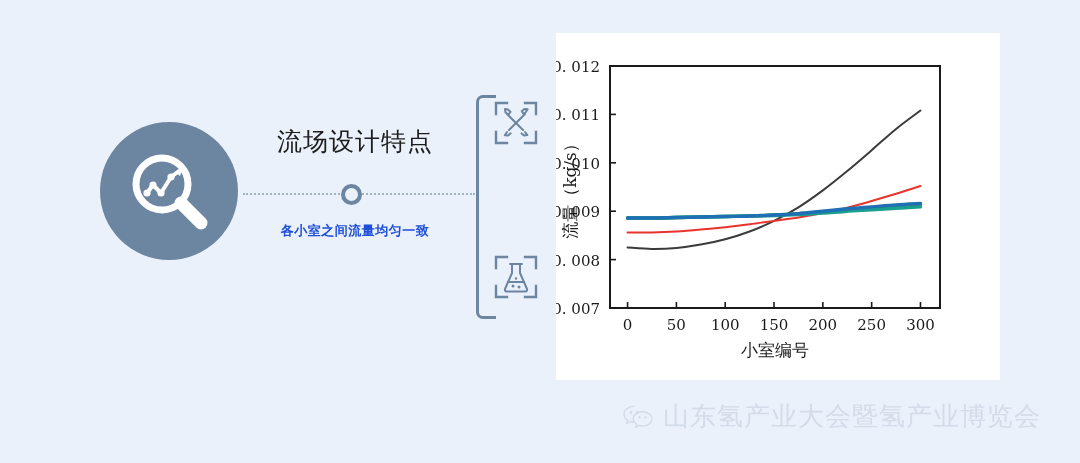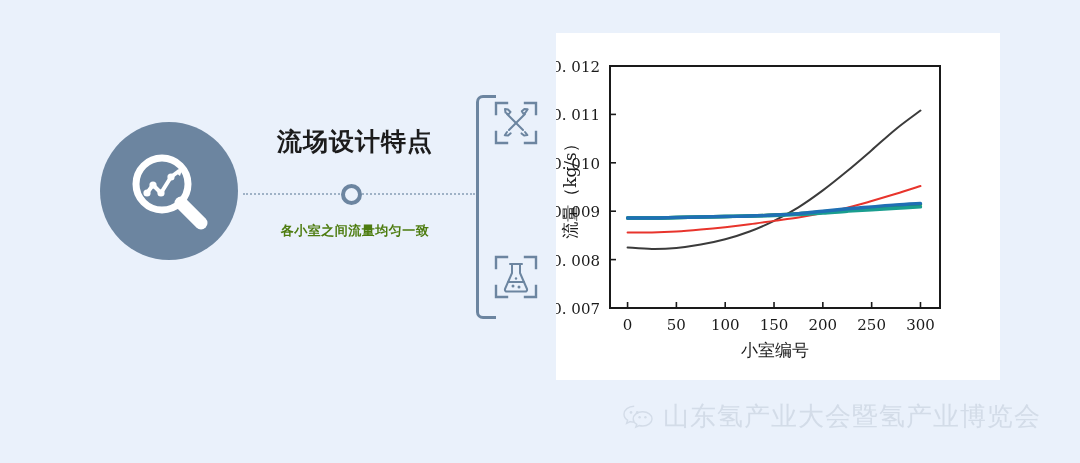--- a/index.html
+++ b/index.html
@@ -35,36 +35,36 @@
   }
   .feature-icon-circle svg { display: block; }
 
   .feature-title {
     position: absolute;
     left: 263px;
     top: 126px;
     width: 184px;
     text-align: center;
     font-size: 25px;
-    font-weight: bold;
+    font-weight: normal;
     color: #1c1c1c;
     letter-spacing: 1px;
     line-height: 1.2;
     white-space: nowrap;
   }
 
   .feature-subtitle {
     position: absolute;
     left: 248px;
     top: 222px;
     width: 214px;
     text-align: center;
     font-size: 13px;
     font-weight: bold;
-    color: #4d7c0f;
+    color: #1d4ed8;
     letter-spacing: 0.5px;
     white-space: nowrap;
   }
 
   .dotted-connector {
     position: absolute;
     left: 243px;
     top: 193px;
     width: 232px;
     height: 2px;

